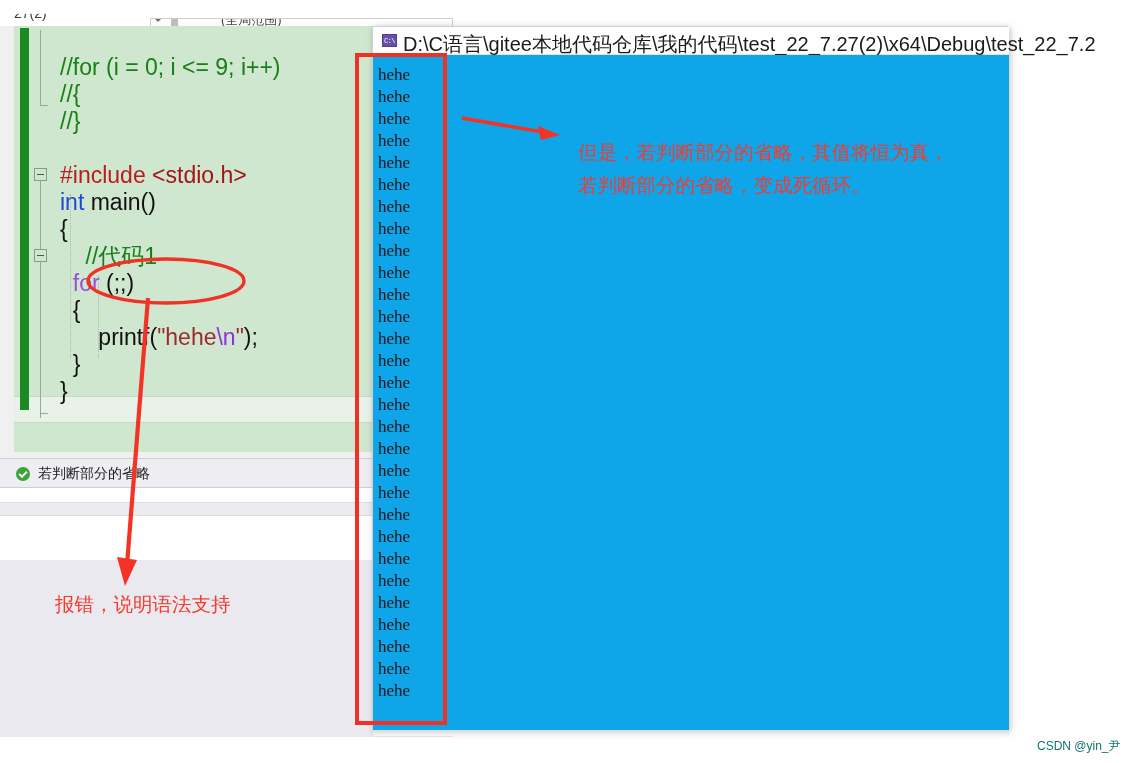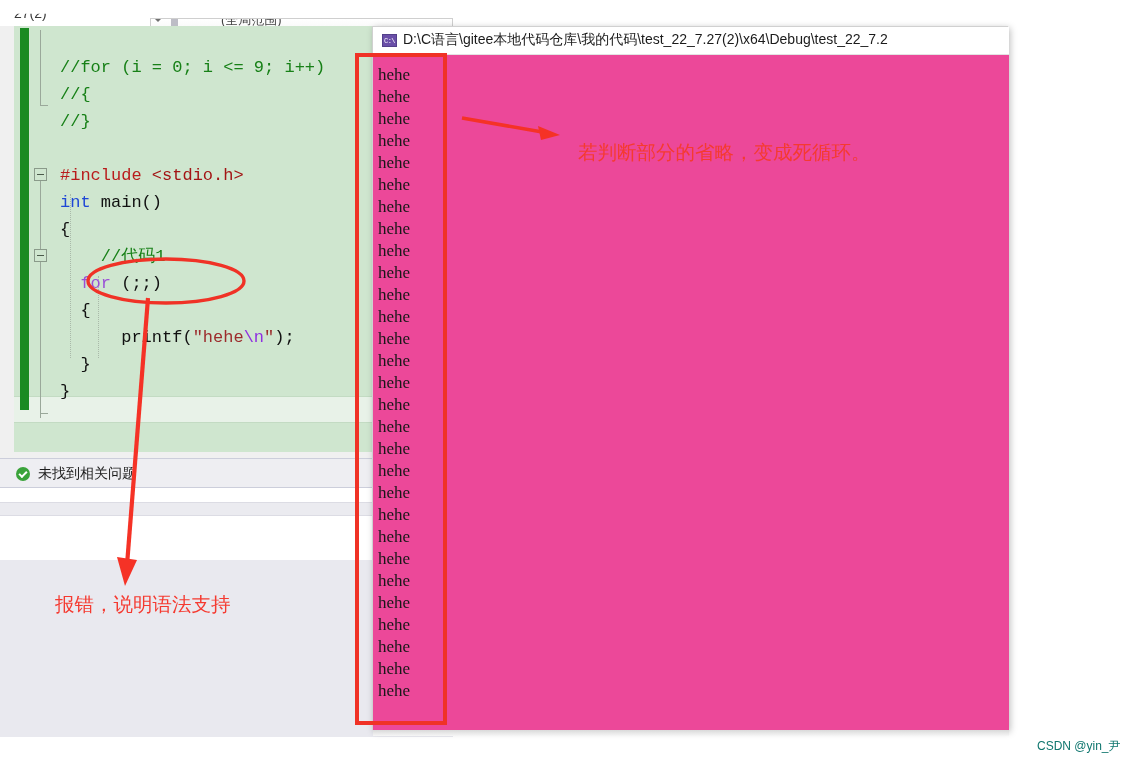--- a/index.html
+++ b/index.html
@@ -55,22 +55,22 @@
     position:absolute; left:14px; top:26px; width:439px; height:426px;
     background:#cfe6cf;
     overflow:hidden;
   }
   .change-bar {
     position:absolute; left:20px; top:28px; width:9px; height:382px;
     background:#1a8a22;
   }
   .code {
     position:absolute; left:46px; top:28px;
-    font-family:Liberation Mono, monospace;
-    font-size:17px; line-height:27px;
+    font-family:Liberation Sans, sans-serif;
+    font-size:23px; line-height:27px;
     color:#111111;
     white-space:pre;
   }
   .code .ln { height:27px; white-space:pre; }
   .c-comment { color:#178017; }
   .c-pre     { color:#b91c1c; }
   .c-inc     { color:#a31515; }
   .c-kw      { color:#1f47d6; }
   .c-ctrl    { color:#9a4fd6; }
   .c-str     { color:#9c2c2c; }
@@ -149,25 +149,25 @@
   }
   .console-icon{
     position:absolute; left:9px; top:7px; width:15px; height:13px;
     background:#6a4fa8; border:1px solid #53408a;
     font-family:"Liberation Mono", monospace;
     font-size:7px; color:#ffffff; line-height:12px; text-align:center;
     letter-spacing:-0.5px;
   }
   .console-title-text{
     position:absolute; left:30px; top:4px;
-    font-size:14px; color:#1b1b1b; white-space:nowrap;
+    font-size:20px; color:#1b1b1b; white-space:nowrap;
   }
   .console-body{
     position:absolute; left:0; top:28px; width:636px; height:675px;
-    background:#ec4899; overflow:hidden;
+    background:#0ea5e9; overflow:hidden;
   }
   .console-lines{
     position:absolute; left:5px; top:9px;
     font-family:"Liberation Serif", serif;
     font-size:17px; line-height:22px; color:#181818;
   }
   .console-lines div{ height:22px; }
   .console-shadow-strip{
     position:absolute; left:0; top:703px; width:636px; height:6px;
     background:linear-gradient(#d9d9d9,#f6f6f6);
@@ -224,21 +224,21 @@
       <div class="guide" style="left:84px; top:250px; height:82px;"></div>
 
       <div class="collapse-box" style="left:20px; top:142px;"></div>
       <div class="collapse-box" style="left:20px; top:223px;"></div>
 
       <div class="code" id="code-host"><div class="ln"><span class="c-comment">//for (i = 0; i &lt;= 9; i++)</span></div><div class="ln"><span class="c-comment">//{</span></div><div class="ln"><span class="c-comment">//}</span></div><div class="ln">&nbsp;</div><div class="ln"><span class="c-pre">#include </span><span class="c-inc">&lt;stdio.h&gt;</span></div><div class="ln"><span class="c-kw">int</span><span class="c-plain"> main()</span></div><div class="ln"><span class="c-plain">{</span></div><div class="ln"><span class="c-comment">    //代码1</span></div><div class="ln"><span class="c-plain">  </span><span class="c-ctrl">for</span><span class="c-plain"> (;;)</span></div><div class="ln"><span class="c-plain">  {</span></div><div class="ln"><span class="c-plain">      printf(</span><span class="c-str">"hehe</span><span class="c-esc">\n</span><span class="c-str">"</span><span class="c-plain">);</span></div><div class="ln"><span class="c-plain">  }</span></div><div class="ln"><span class="c-plain">}</span></div></div>
     </div>
 
     <div class="errlist-head"></div>
     <div class="ok-icon"></div>
-    <div class="errlist-text">未找到相关问题</div>
+    <div class="errlist-text">若判断部分的省略</div>
     <div class="errlist-blank"></div>
 
     <div class="splitter">
       
     </div>
 
     <div class="gen-row">
       
       
     </div>
@@ -300,20 +300,21 @@
       <path d="M560,135 L538,126 L541,140 Z" fill="#f53226"></path>
     </g>
 
     <g>
       <path d="M148,298 L127,565" stroke="#f53226" stroke-width="4.2" fill="none"></path>
       <path d="M125,586 L117,557 L137,560 Z" fill="#f53226"></path>
     </g>
   </svg>
 
   <div class="anno-text-right">
+    <div>但是，若判断部分的省略，其值将恒为真，</div>
     <div>若判断部分的省略，变成死循环。</div>
   </div>
 
   <div class="anno-text-bottom">
     <div>报错，说明语法支持</div>
   </div>
 
   <div class="watermark">CSDN @yin_尹</div>
 </div>
 

